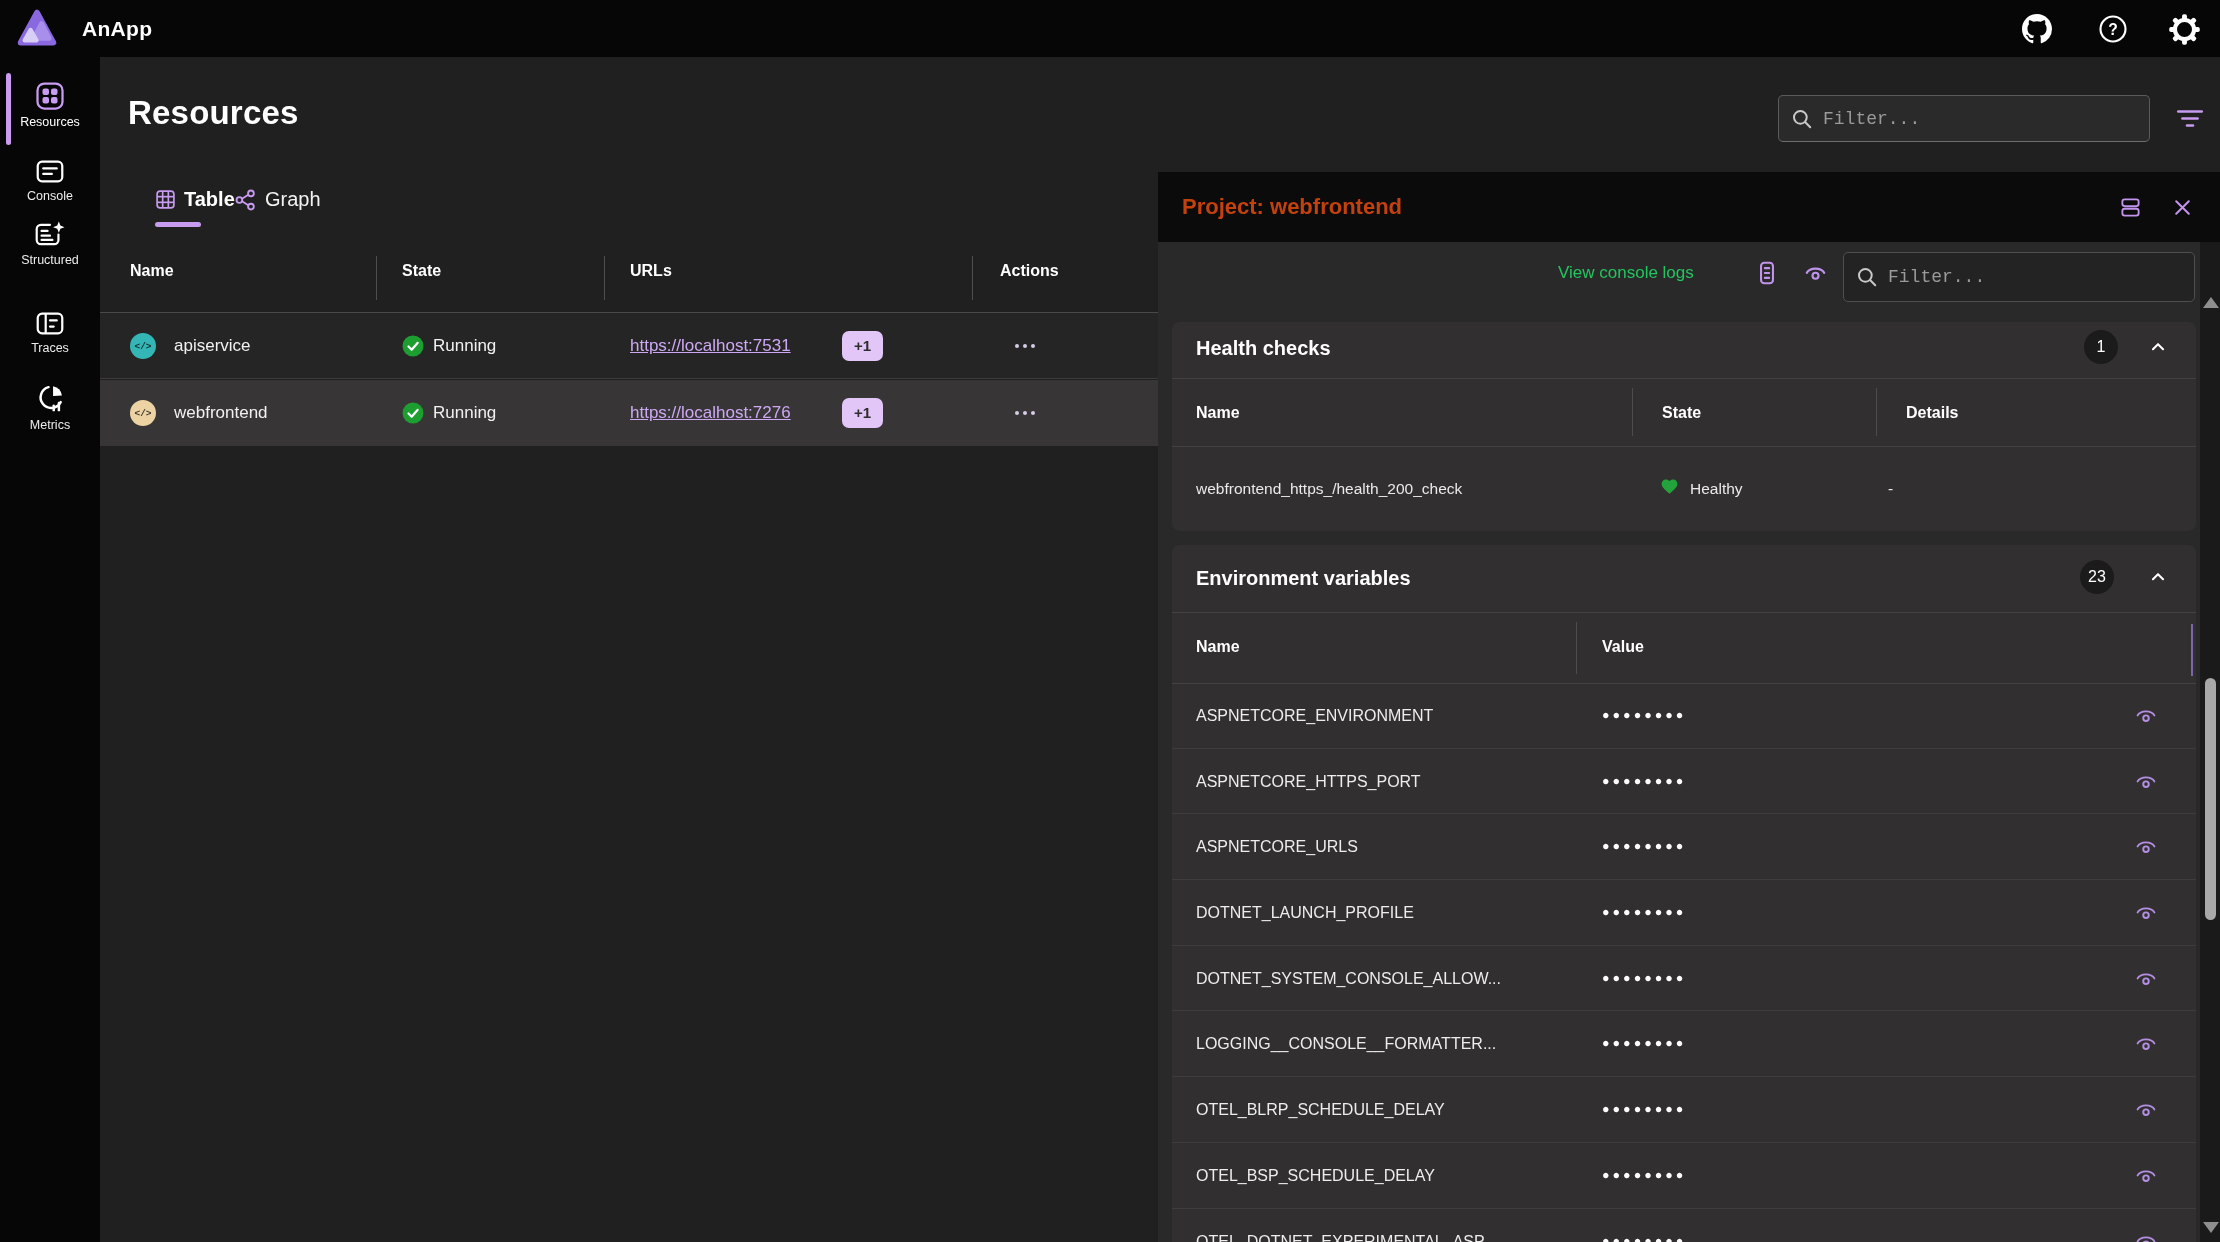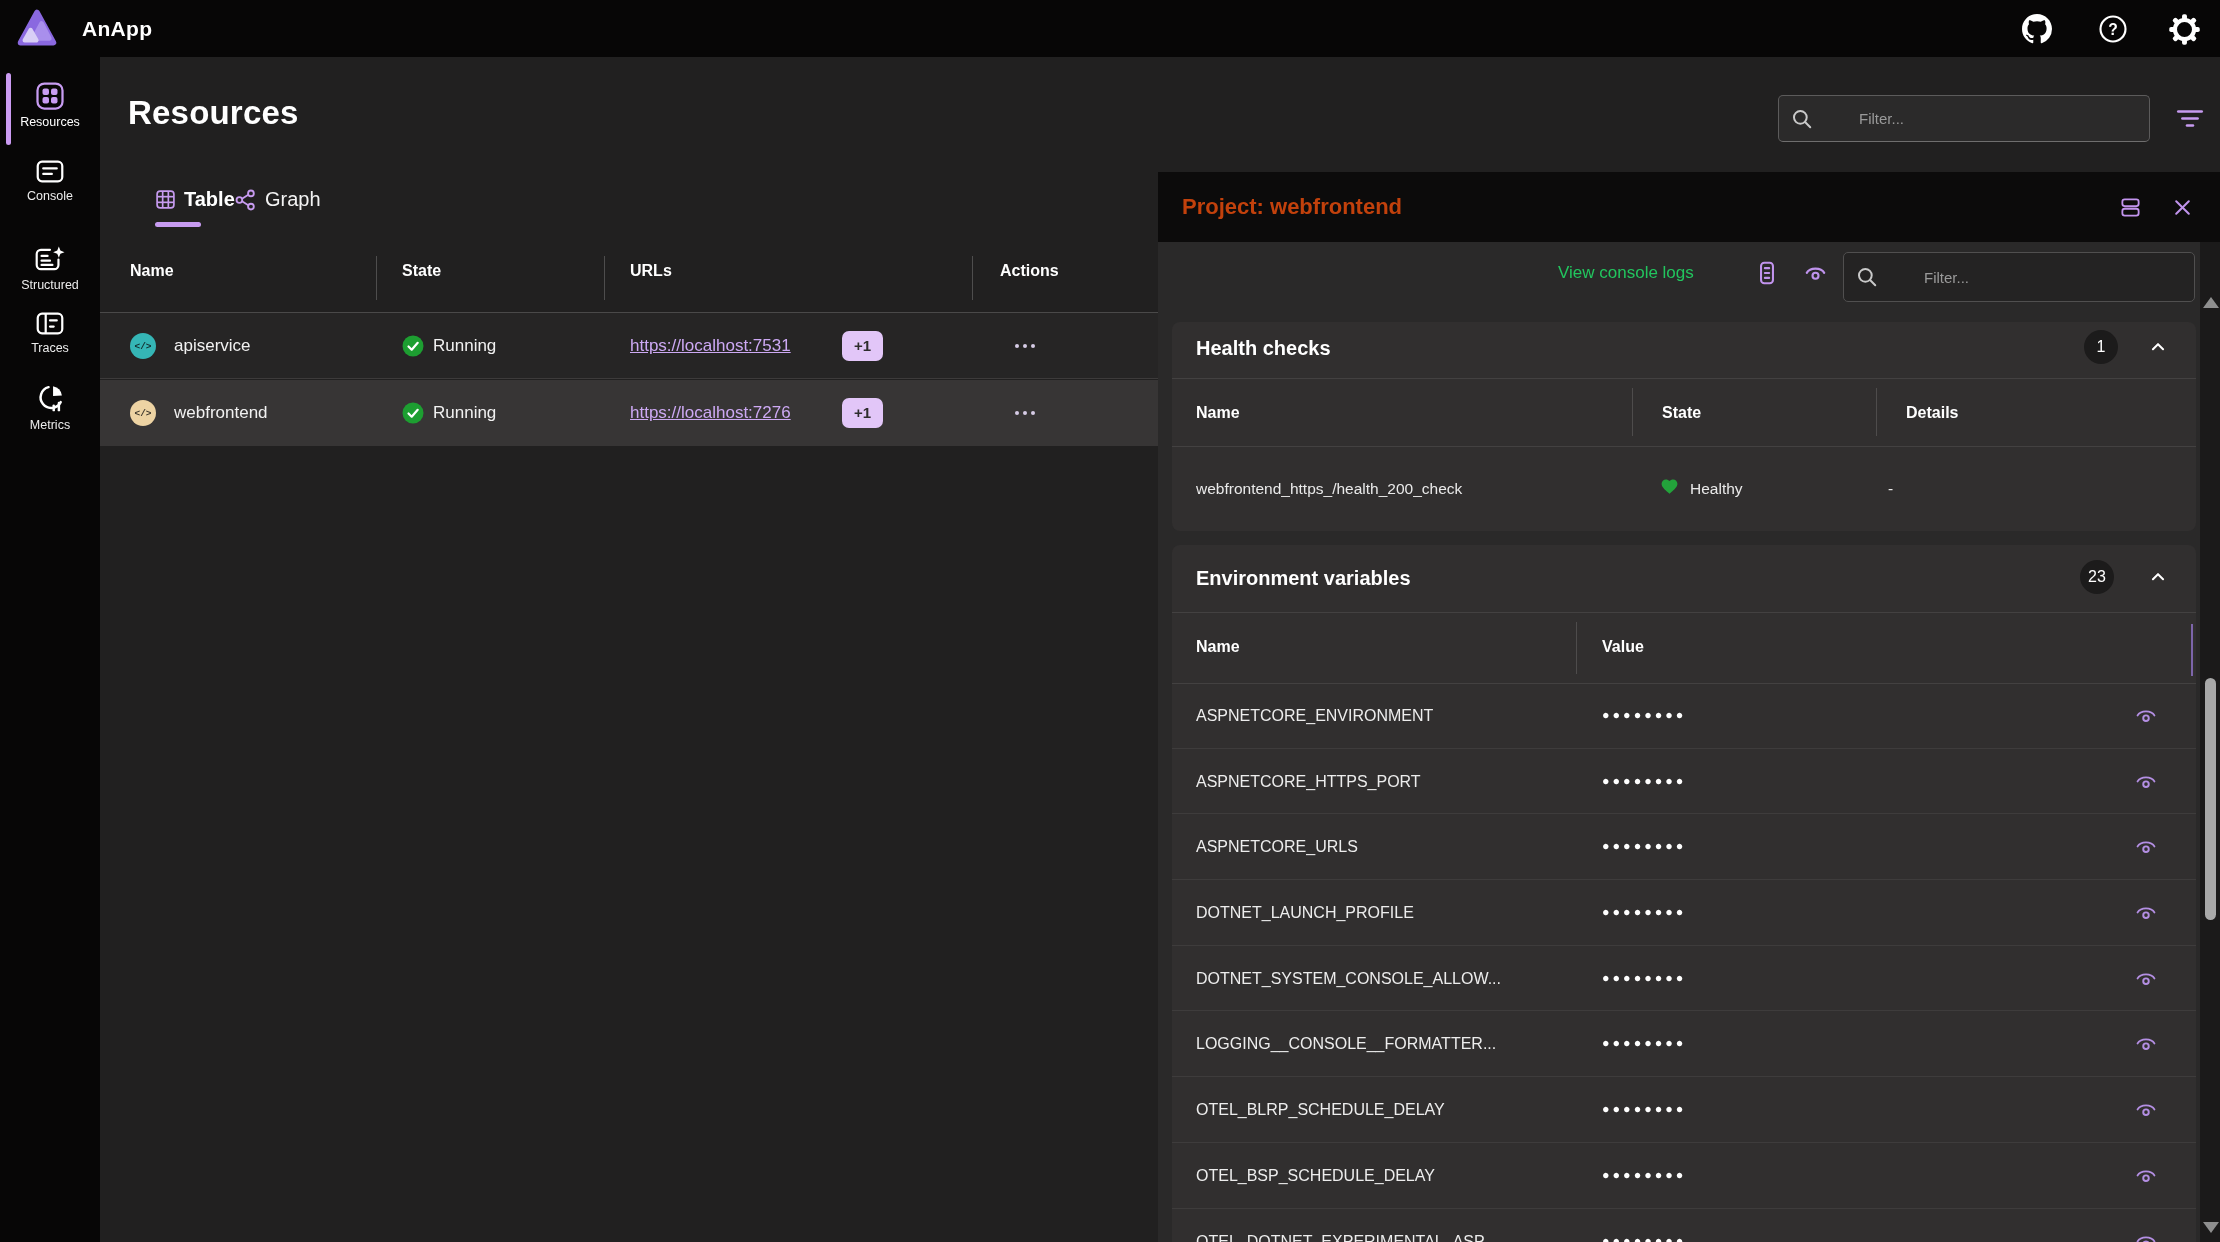--- a/index.html
+++ b/index.html
@@ -23,21 +23,21 @@
   .side-item { position:absolute; left:0; width:100px; text-align:center; cursor:pointer; }
   .side-item svg { display:block; margin:0 auto; }
   .side-label { display:block; margin-top:4px; color:#ededed; font-size:12.5px; }
   .side-item.active .side-label { color:#fff; }
   .active-bar { position:absolute; left:6px; top:16px; width:5px; height:72px; border-radius:3px; background:#CB9BF2; }
 
   
   .page-title { position:absolute; left:128px; top:94px; color:#fff; font-size:33px; font-weight:700; letter-spacing:.2px; }
   .filter-box { position:absolute; display:flex; align-items:center; gap:10px;
                 background:#2B2A2A; border:1px solid #5C5B5B; border-bottom-color:#6F6E6E; border-radius:5px; padding:0 12px; }
-  .filter-box input { flex:1; border:none; outline:none; background:transparent; color:#ddd; font-size:15px; font-family:Liberation Sans, sans-serif;margin-left:36px; }
+  .filter-box input { flex:1; border:none; outline:none; background:transparent; color:#ddd; font-size:18px; font-family:Liberation Mono, monospace; }
   .filter-box input::placeholder { color:#9a9a9a; }
   .main-filter { left:1778px; top:95px; width:372px; height:47px; }
   .funnel-btn { position:absolute; left:2174px; top:103px; width:32px; height:30px; display:flex; align-items:center; justify-content:center; cursor:pointer; }
 
   
   .tab { position:absolute; display:flex; align-items:center; gap:8px; cursor:pointer; }
   .tab-table { left:155px; top:188px; }
   .tab-graph { left:235px; top:188px; }
   .tab-label { color:#f3f3f3; font-size:20px; }
   .tab.active .tab-label { font-weight:700; color:#fff; }
@@ -160,21 +160,21 @@
 
     <div class="side-item" style="top:101px">
       <svg viewBox="0 0 24 22" width="30" height="27" fill="none" stroke="#fff" stroke-width="1.8" stroke-linecap="round">
         <rect x="2" y="3" width="20" height="16" rx="3.5"></rect>
         <line x1="6.5" y1="8.5" x2="17.5" y2="8.5"></line>
         <line x1="6.5" y1="13" x2="13.5" y2="13"></line>
       </svg>
       <span class="side-label">Console</span>
     </div>
 
-    <div class="side-item" style="top:188px">
+    <div class="side-item" style="top:163px">
       <svg viewBox="0 0 26 24" width="32" height="29" fill="none" stroke="#fff" stroke-width="1.8" stroke-linecap="round">
         <path d="M20 12 V16.5 a3.5 3.5 0 0 1 -3.5 3.5 H5.5 A3.5 3.5 0 0 1 2 16.5 V7.5 A3.5 3.5 0 0 1 5.5 4 H13"></path>
         <line x1="6" y1="9" x2="11" y2="9"></line>
         <line x1="6" y1="13" x2="13" y2="13"></line>
         <line x1="6" y1="16.5" x2="15" y2="16.5"></line>
         <path d="M20.3 1.2 l1.3 3.4 3.4 1.3 -3.4 1.3 -1.3 3.4 -1.3 -3.4 -3.4 -1.3 3.4 -1.3 Z" fill="#fff" stroke="none"></path>
       </svg>
       <span class="side-label">Structured</span>
     </div>
 

